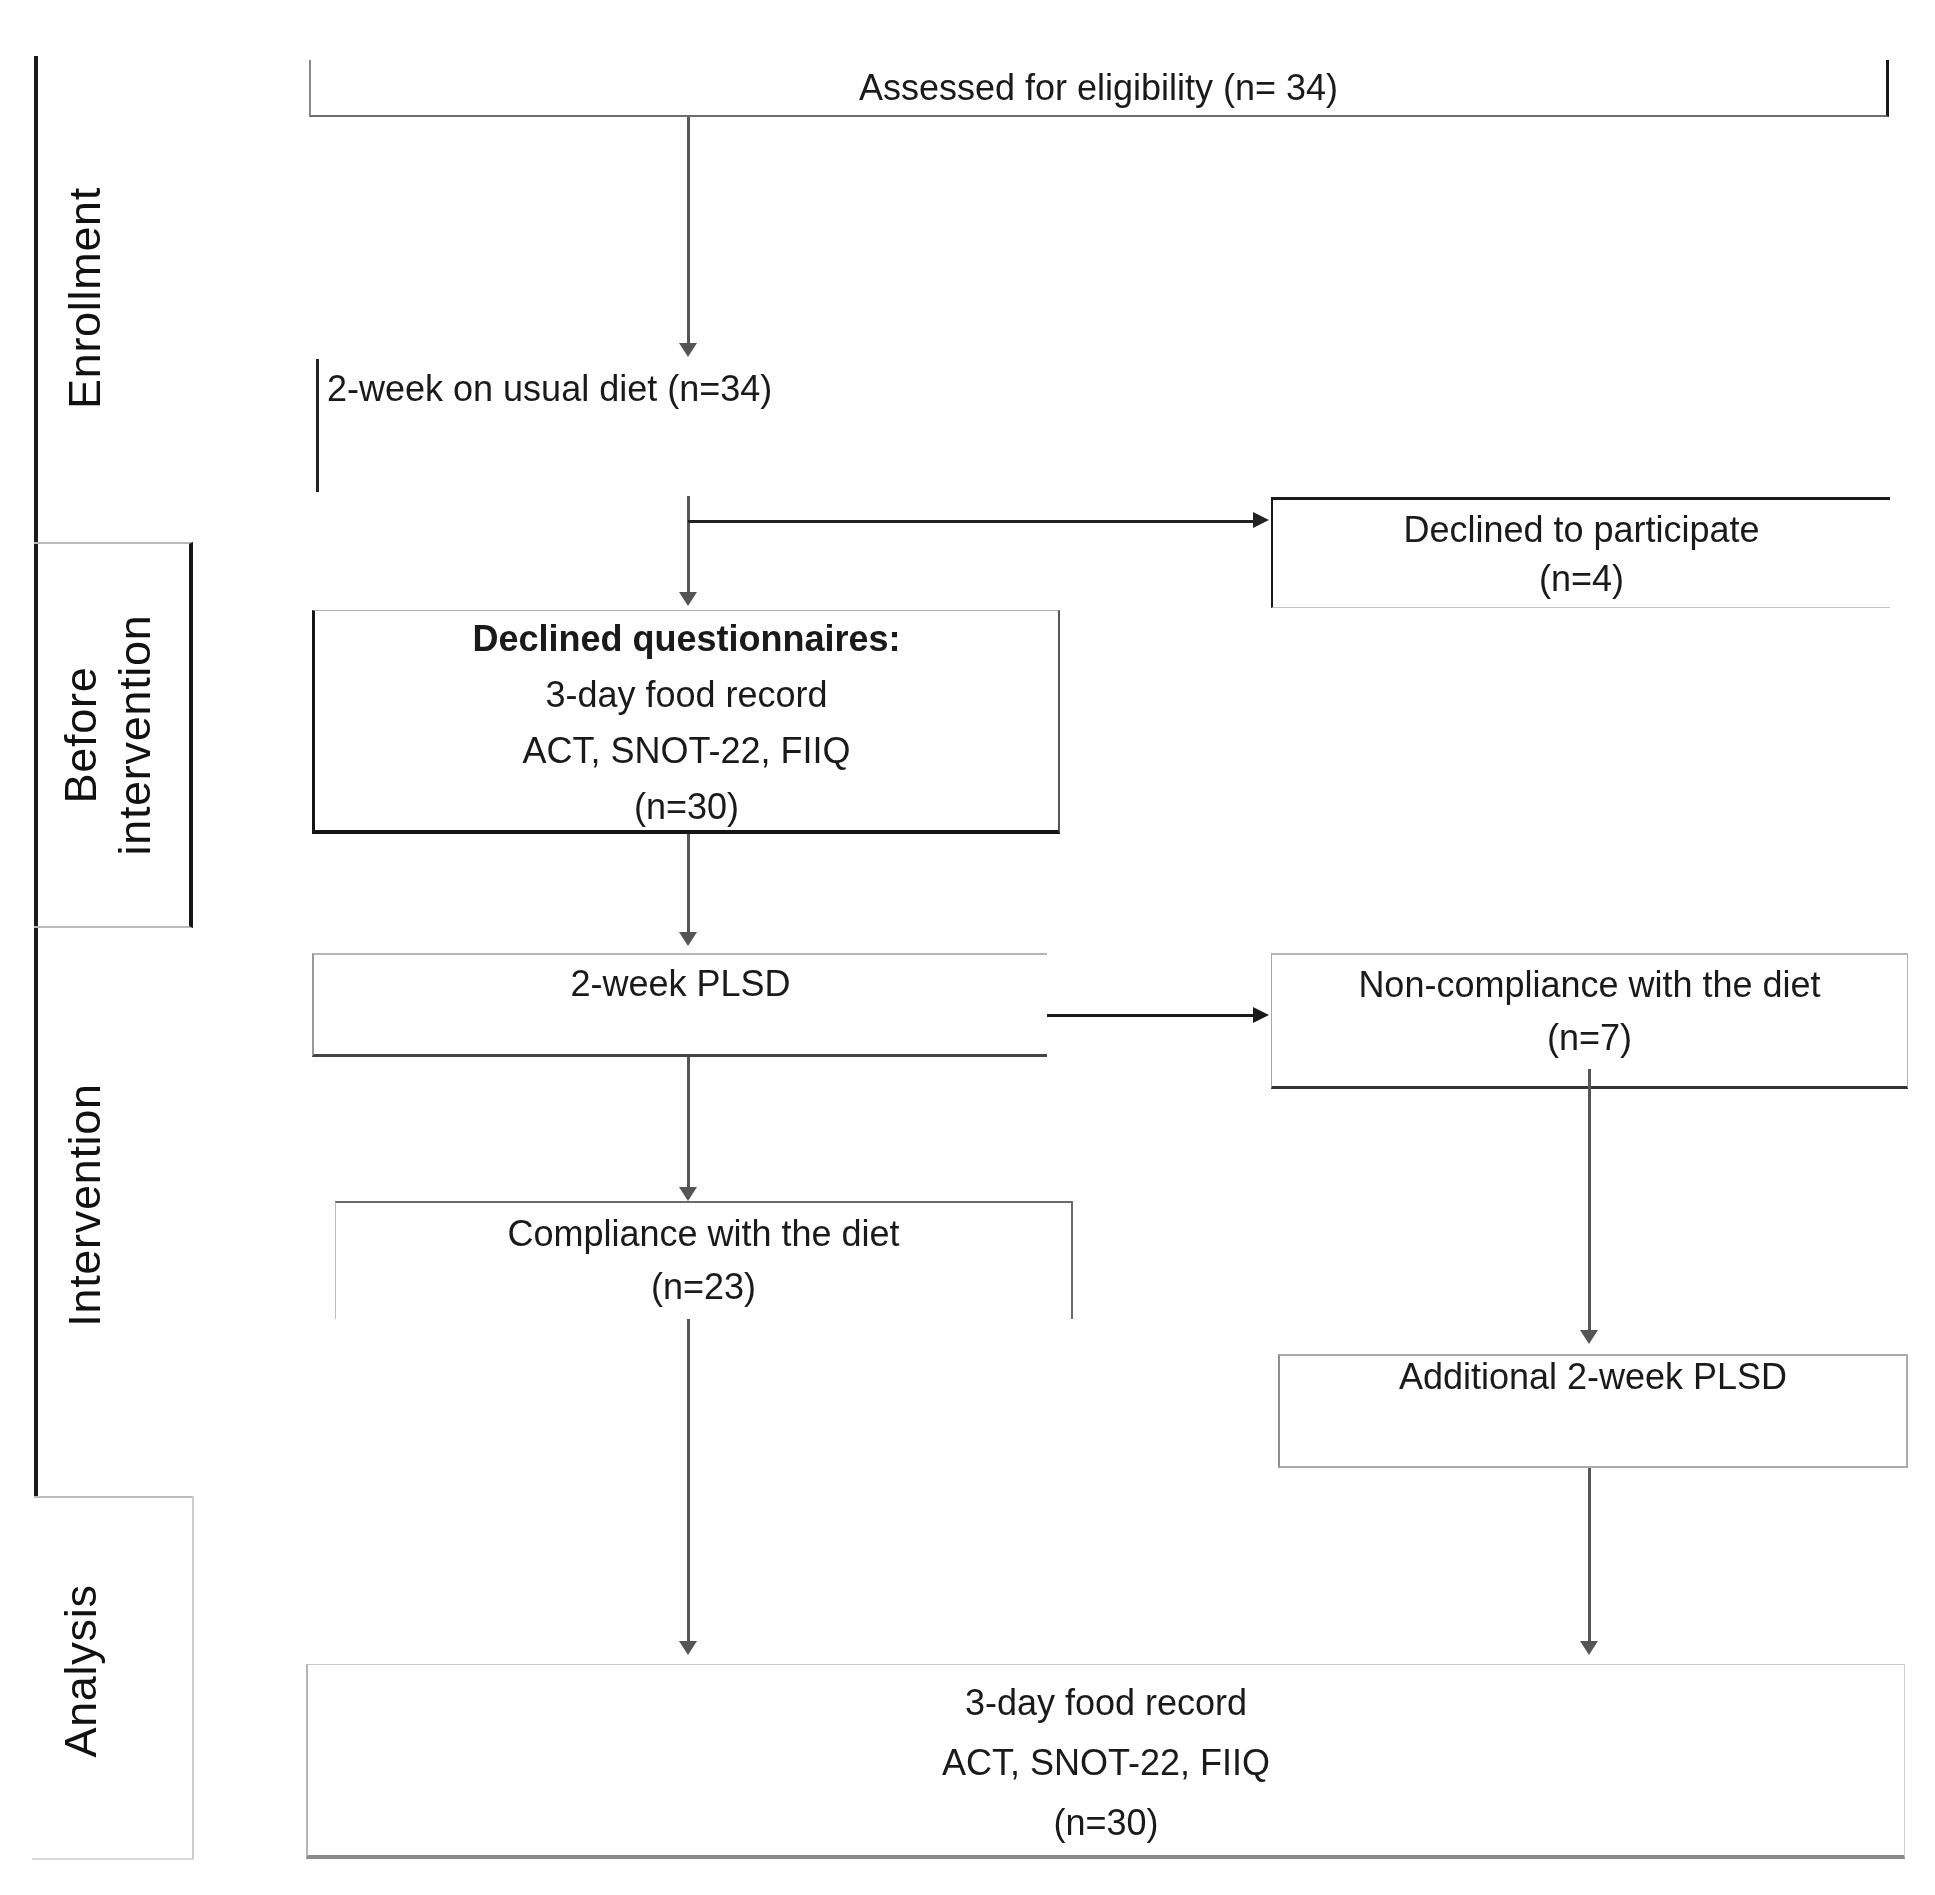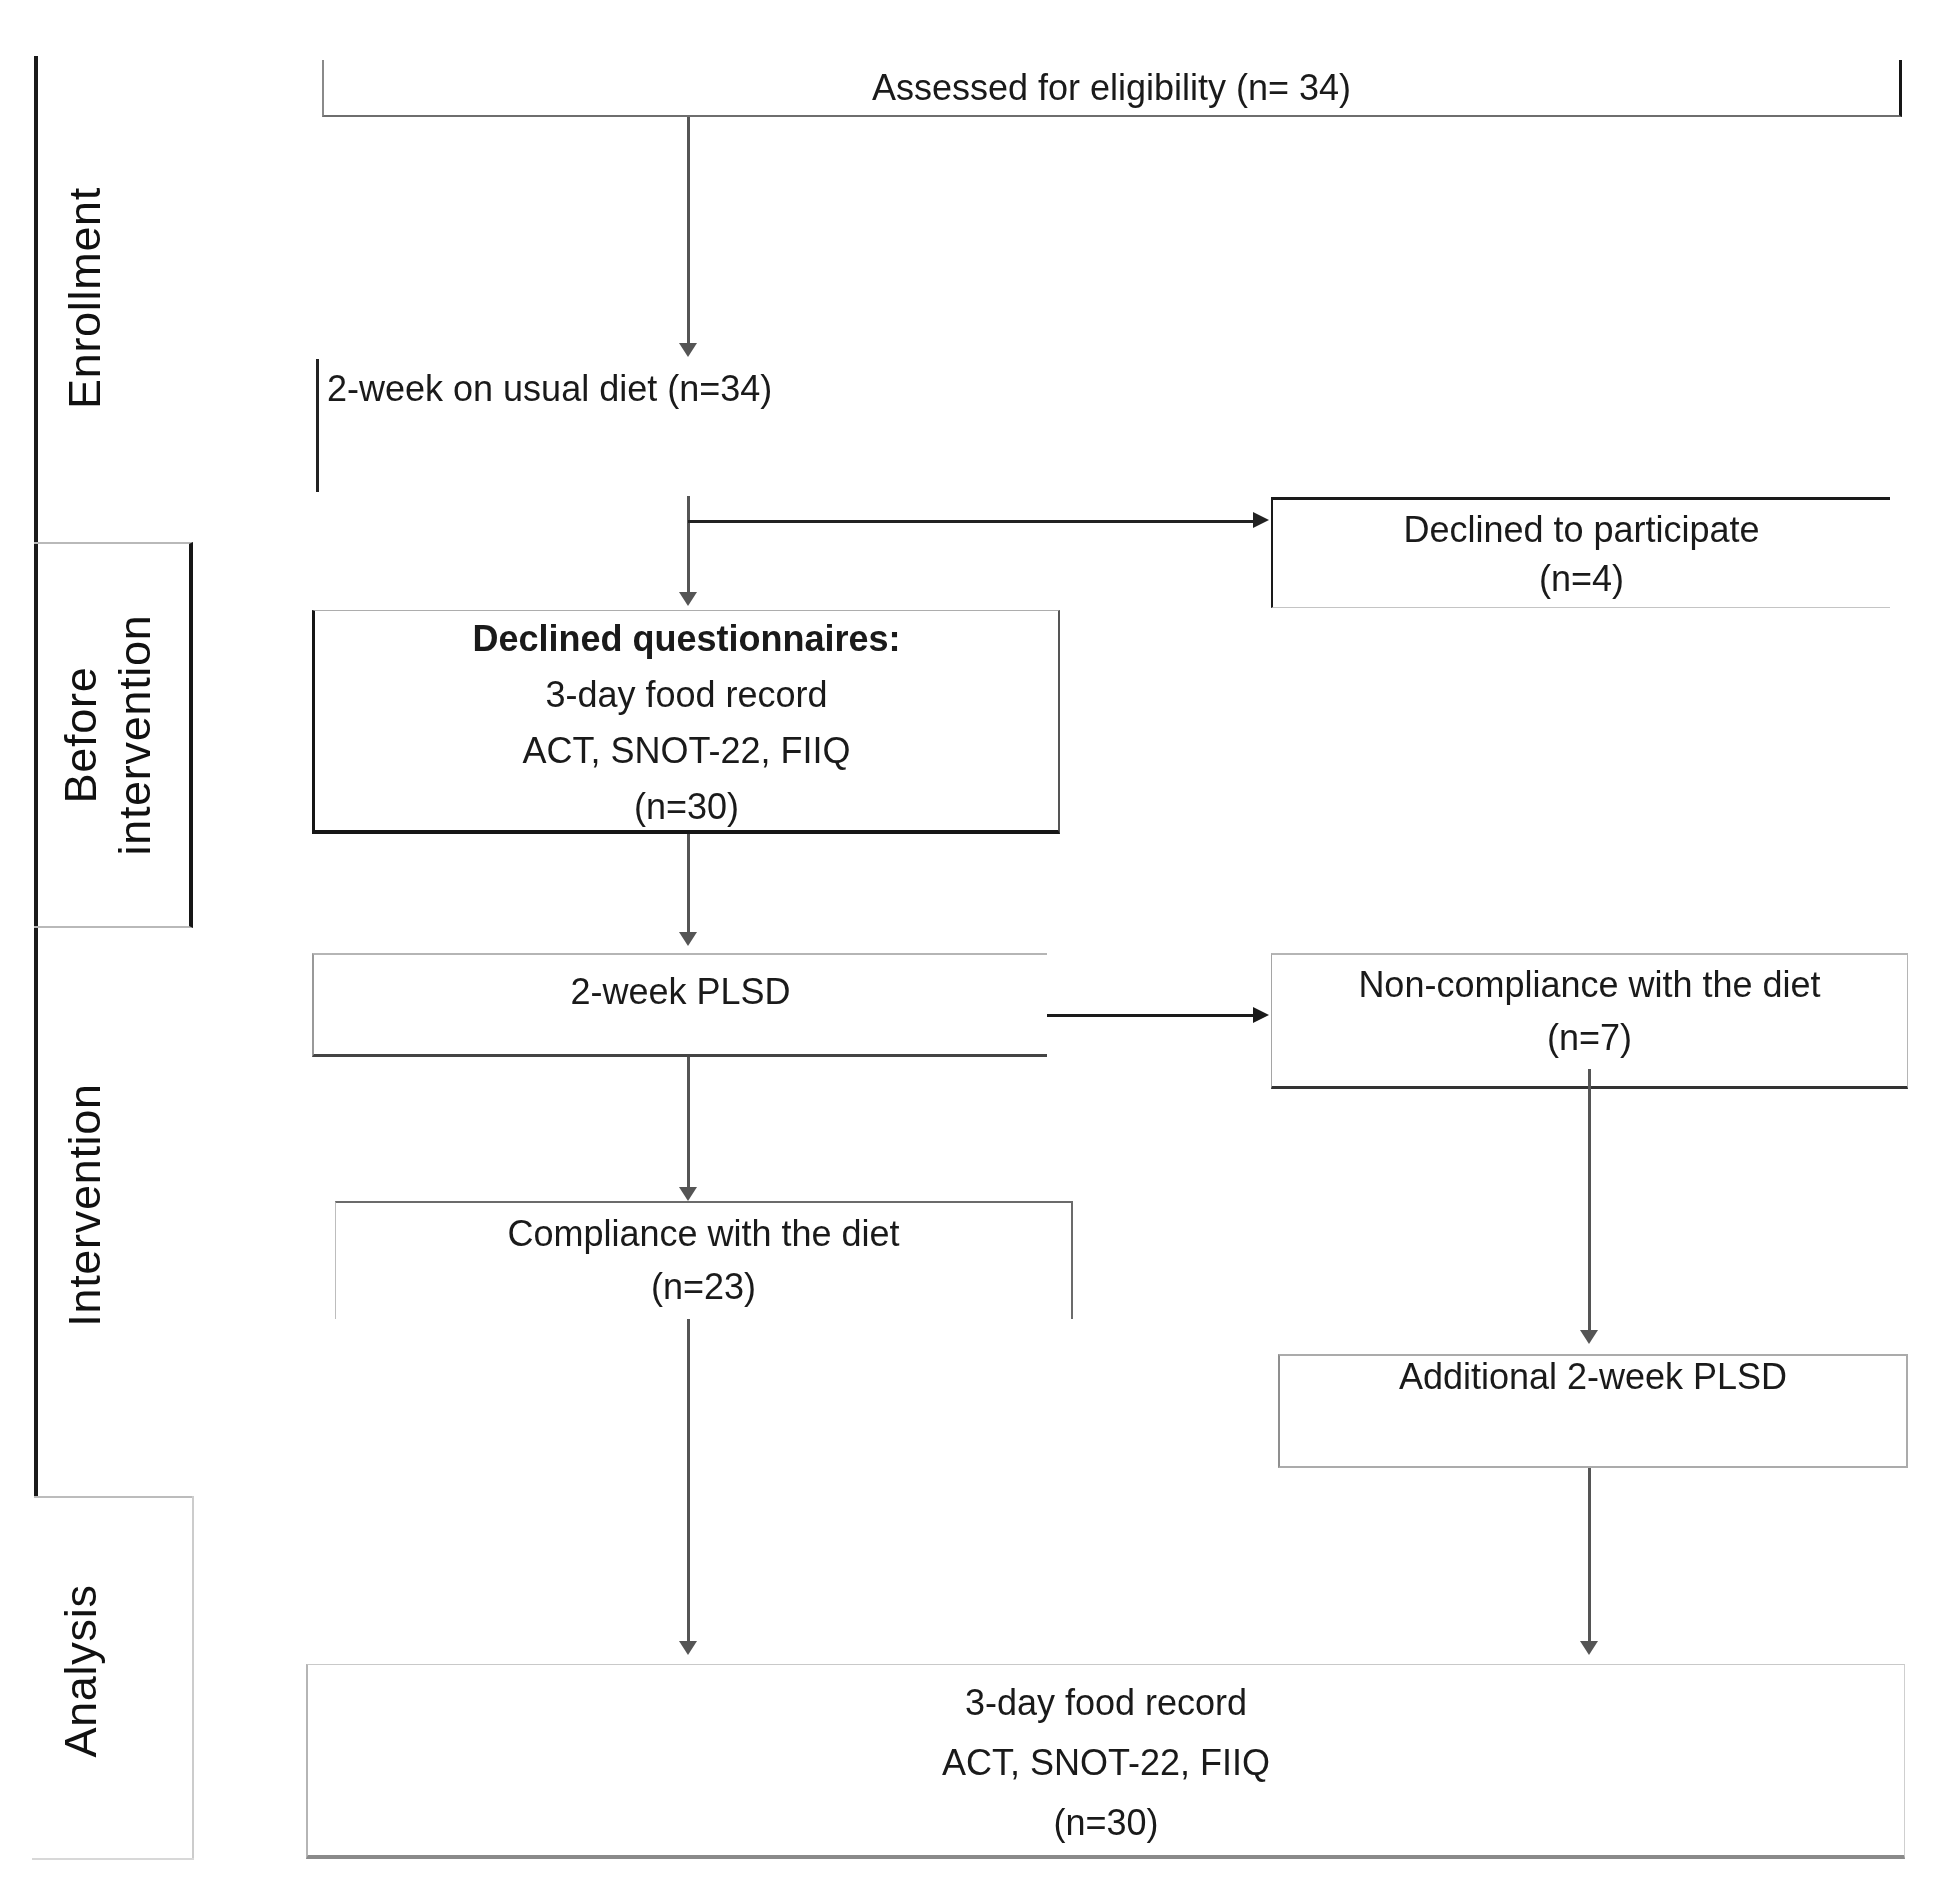--- a/index.html
+++ b/index.html
@@ -25,34 +25,34 @@
   #label-enrollment{left:85px;top:298px;}
   #before-frame{left:34px;top:542px;width:159px;height:386px;border-top:2px solid #b9b9b9;border-bottom:2px solid #b9b9b9;border-right:4.6px solid #161616;}
   #label-before{left:108px;top:735px;}
   #label-intervention{left:85px;top:1205px;}
   #intv-bottom{left:34px;top:1496px;width:159px;height:2px;background:#bcbcbc;}
   #analysis-right{left:192px;top:1496px;width:2px;height:363px;background:#cccccc;}
   #analysis-bottom{left:32px;top:1858px;width:162px;height:2px;background:#d8d8d8;}
   #label-analysis{left:81px;top:1671px;}
 
   
-  #box-assessed{left:322px;top:60px;width:1580px;height:57px;border-left:2px solid #8a8a8a;border-right:3.3px solid #161616;border-bottom:2.7px solid #6e6e6e;display:flex;align-items:center;justify-content:center;}
+  #box-assessed{left:309px;top:60px;width:1580px;height:57px;border-left:2px solid #8a8a8a;border-right:3.3px solid #161616;border-bottom:2.7px solid #6e6e6e;display:flex;align-items:center;justify-content:center;}
   #arr1-line{left:687px;top:117px;width:2.7px;height:227px;background:#555;}
   #arr1-head{left:679px;top:343px;}
   #alloc-border{left:316px;top:359px;width:2.7px;height:133px;background:#222;}
   #box-allocated{left:327px;top:363px;width:829px;line-height:52px;}
   #line2a{left:687px;top:496px;width:2.7px;height:96px;background:#555;}
   #arr2-head{left:679px;top:592px;}
   #branch1{left:688px;top:520px;width:567px;height:3.3px;background:#222;}
   #branch1-head{left:1253px;top:512px;border-left-color:#222;}
   #box-declined{left:1271px;top:469px;width:619px;height:111px;border-top:3.3px solid #1a1a1a;border-left:2.7px solid #1a1a1a;border-bottom:1.3px solid #c4c4c4;padding-top:5.3px;line-height:49px;margin-top:28px;}
   #box-baseline{left:312px;top:610px;width:748px;height:224px;border-top:1.3px solid #adadad;border-left:3.3px solid #161616;border-right:2px solid #555;border-bottom:4px solid #161616;line-height:56px;}
   #arr3-line{left:687px;top:834px;width:2.7px;height:98px;background:#555;}
   #arr3-head{left:679px;top:932px;}
-  #box-plsd{left:312px;top:953px;width:735px;height:104px;border-top:2px solid #b5b5b5;border-left:2px solid #999;border-bottom:3.3px solid #444;padding-top:16px;}
+  #box-plsd{left:312px;top:953px;width:735px;height:104px;border-top:2px solid #b5b5b5;border-left:2px solid #999;border-bottom:3.3px solid #444;padding-top:8px;}
   #branch2{left:1047px;top:1014px;width:207px;height:3.3px;background:#1a1a1a;}
   #branch2-head{left:1253px;top:1007px;}
   #box-noncompliance{left:1271px;top:953px;width:637px;height:136px;border-top:2px solid #b5b5b5;border-left:1.3px solid #a5a5a5;border-right:1.3px solid #b5b5b5;border-bottom:3.3px solid #333;padding-top:2.7px;line-height:53px;}
   #arr4-line{left:687px;top:1057px;width:2.7px;height:130px;background:#555;}
   #arr4-head{left:679px;top:1187px;}
   #box-compliance{left:312px;top:1201px;width:738px;height:118px;border-top:2.7px solid #6b6b6b;border-right:2.7px solid #6b6b6b;border-left:1.3px solid #bdbdbd;padding-top:4px;line-height:53px;margin-left:23px;}
   #arr5-line{left:687px;top:1319px;width:2.7px;height:322px;background:#555;}
   #arr5-head{left:679px;top:1641px;}
   #arr-r1-line{left:1588px;top:1069px;width:2.7px;height:261px;background:#555;}
   #arr-r1-head{left:1580px;top:1330px;}

